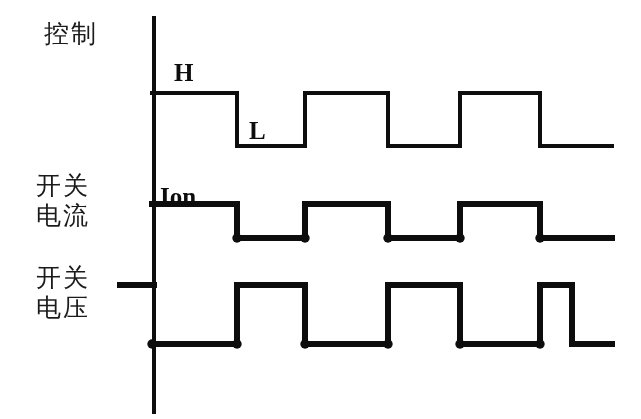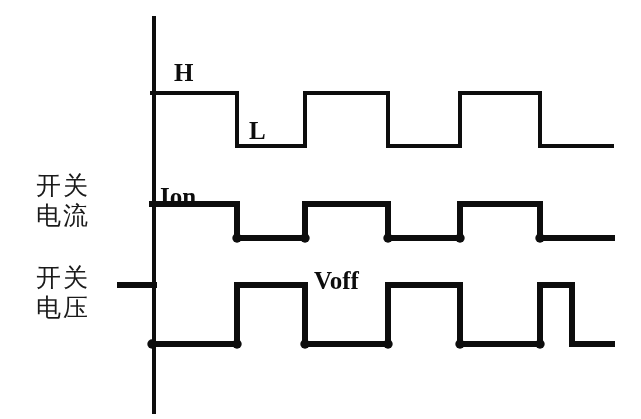--- a/index.html
+++ b/index.html
@@ -38,29 +38,29 @@
     position: absolute;
     left: 0;
     top: 0;
   }
 </style>
 </head>
 <body>
 
 <div id="root">
 
+  <div class="cjk-label" style="left:44px; top:18px;">控制</div>
   <div class="cjk-label" style="left:36px; top:170px;">开关
 电流</div>
   <div class="cjk-label" style="left:36px; top:262px;">开关
 电压</div>
 
   <div class="sig-label" style="left:174px; top:60px;">H</div>
   <div class="sig-label" style="left:249px; top:118px;">L</div>
   <div class="sig-label" style="left:160px; top:184px;">Ion</div>
-  <div class="sig-label" style="left:314px; top:268px;">Voff</div>
 
   <svg id="wave-svg" width="641" height="419" viewBox="0 0 641 419">
     <g id="axis-group">
         <line x1="154" y1="18" x2="154" y2="412" stroke="#0d0d0d" stroke-width="4" stroke-linecap="square"></line>
       </g>
     <g id="traces-group">
         <g>
           <path d="M 152 93 L 237 93 L 237 146 L 305 146 L 305 93 L 388 93 L 388 146 L 460 146 L 460 93 L 540 93 L 540 146 L 612 146" fill="none" stroke="#0d0d0d" stroke-width="4" stroke-linecap="square" stroke-linejoin="miter"></path>
         </g>
         <g>

